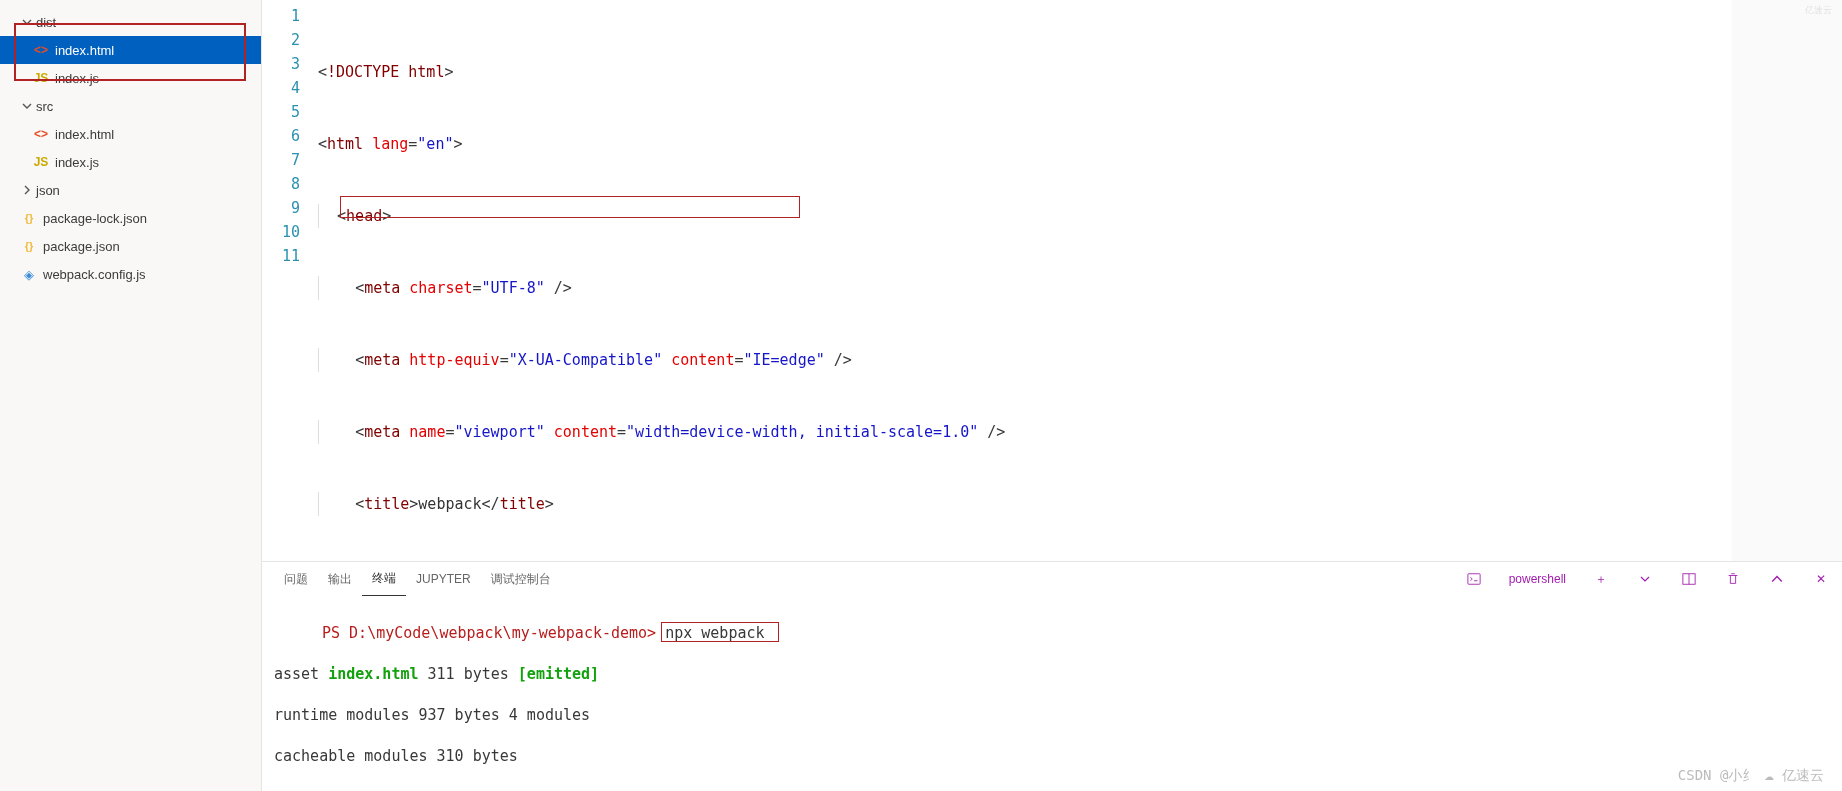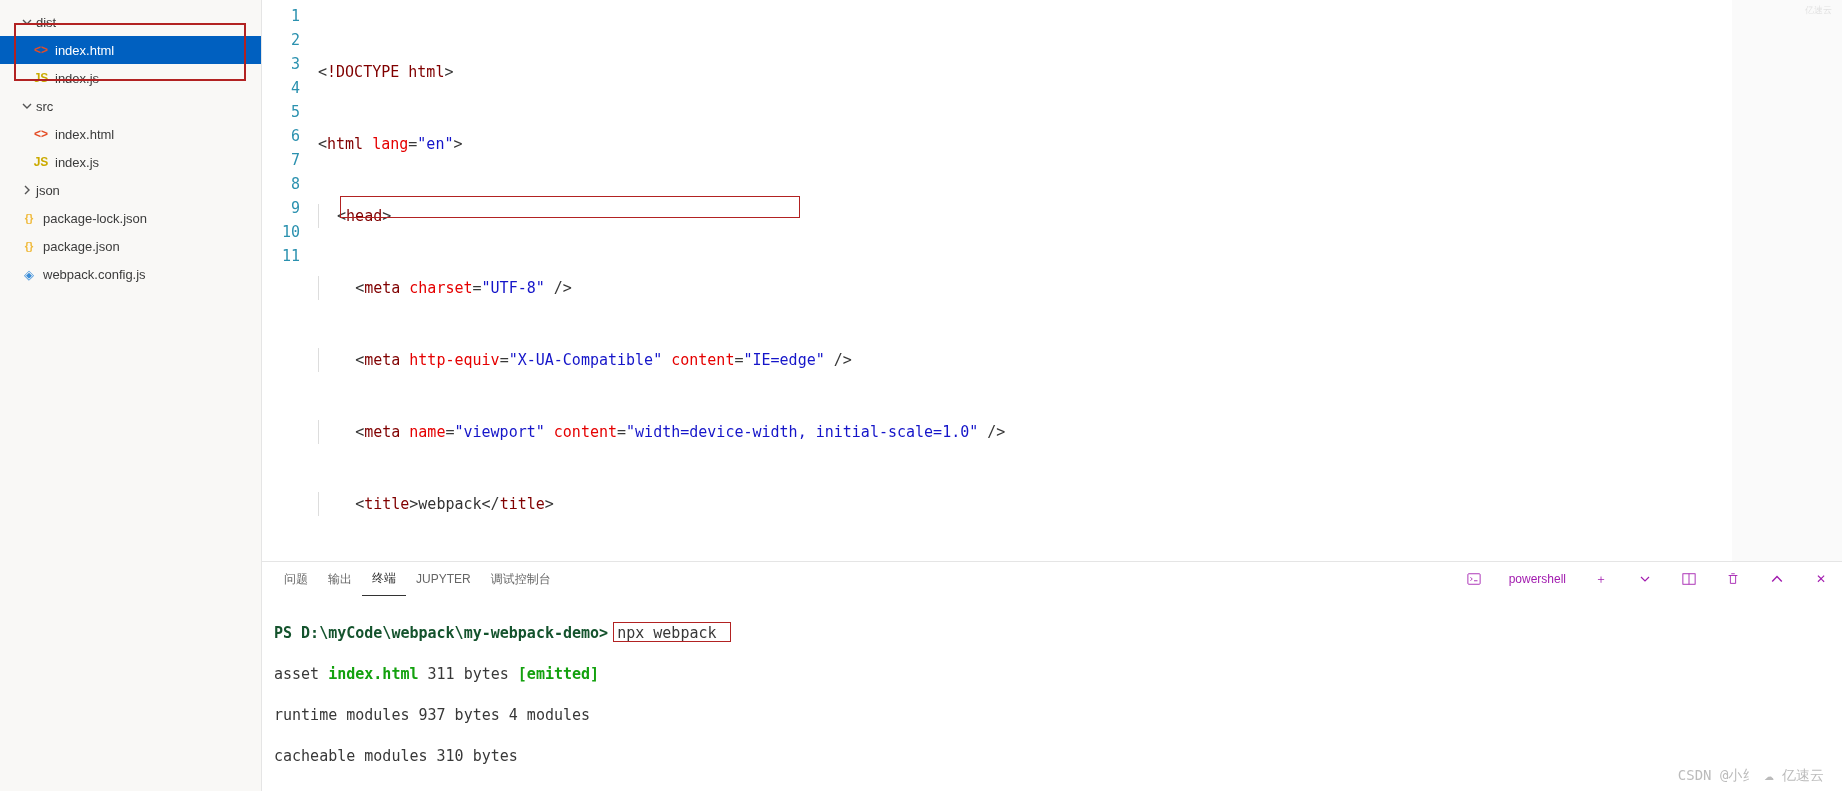--- a/index.html
+++ b/index.html
@@ -33,21 +33,21 @@
 .minimap { width: 110px; background: #fafafa; }
 .panel { height: 230px; border-top: 1px solid #e5e5e5; display: flex; flex-direction: column; }
 .panel-tabs { display: flex; align-items: center; height: 34px; padding: 0 12px; font-size: 12px; color: #666; }
 .panel-tab { padding: 0 10px; cursor: pointer; height: 100%; display: flex; align-items: center; }
 .panel-tab.active { color: #333; border-bottom: 1px solid #333; }
 .panel-spacer { flex: 1; }
 .panel-right { display: flex; align-items: center; gap: 26px; color: #a21caf; }
 .panel-right .ico { width: 18px; height: 18px; display: flex; align-items: center; justify-content: center; cursor: pointer; }
 .terminal { flex: 1; padding: 6px 12px; font-family: Consolas, monospace; font-size: 15px; line-height: 20.5px; white-space: pre; position: relative; overflow: hidden; color: #383838;}
 .term-greenb { color: #13a10e; font-weight: bold; }
-.term-goldb { color: #14532d; font-weight: bold; }
+.term-goldb { color: #b91c1c; font-weight: normal; margin-left: 48px; }
 .redbox.term-box { border-width: 1.5px; }
 .watermark { position: absolute; bottom: 6px; right: 18px; color: #bbb; font-size: 14px; display: flex; align-items: center; gap: 8px; }
 .watermark-top { position: absolute; top: 4px; right: 10px; color: #bbb; font-size: 9px; opacity: 0.4; }
 </style>
 </head>
 <body>
 
 <div class="app">
   <div class="sidebar">
     <div id="tree">

